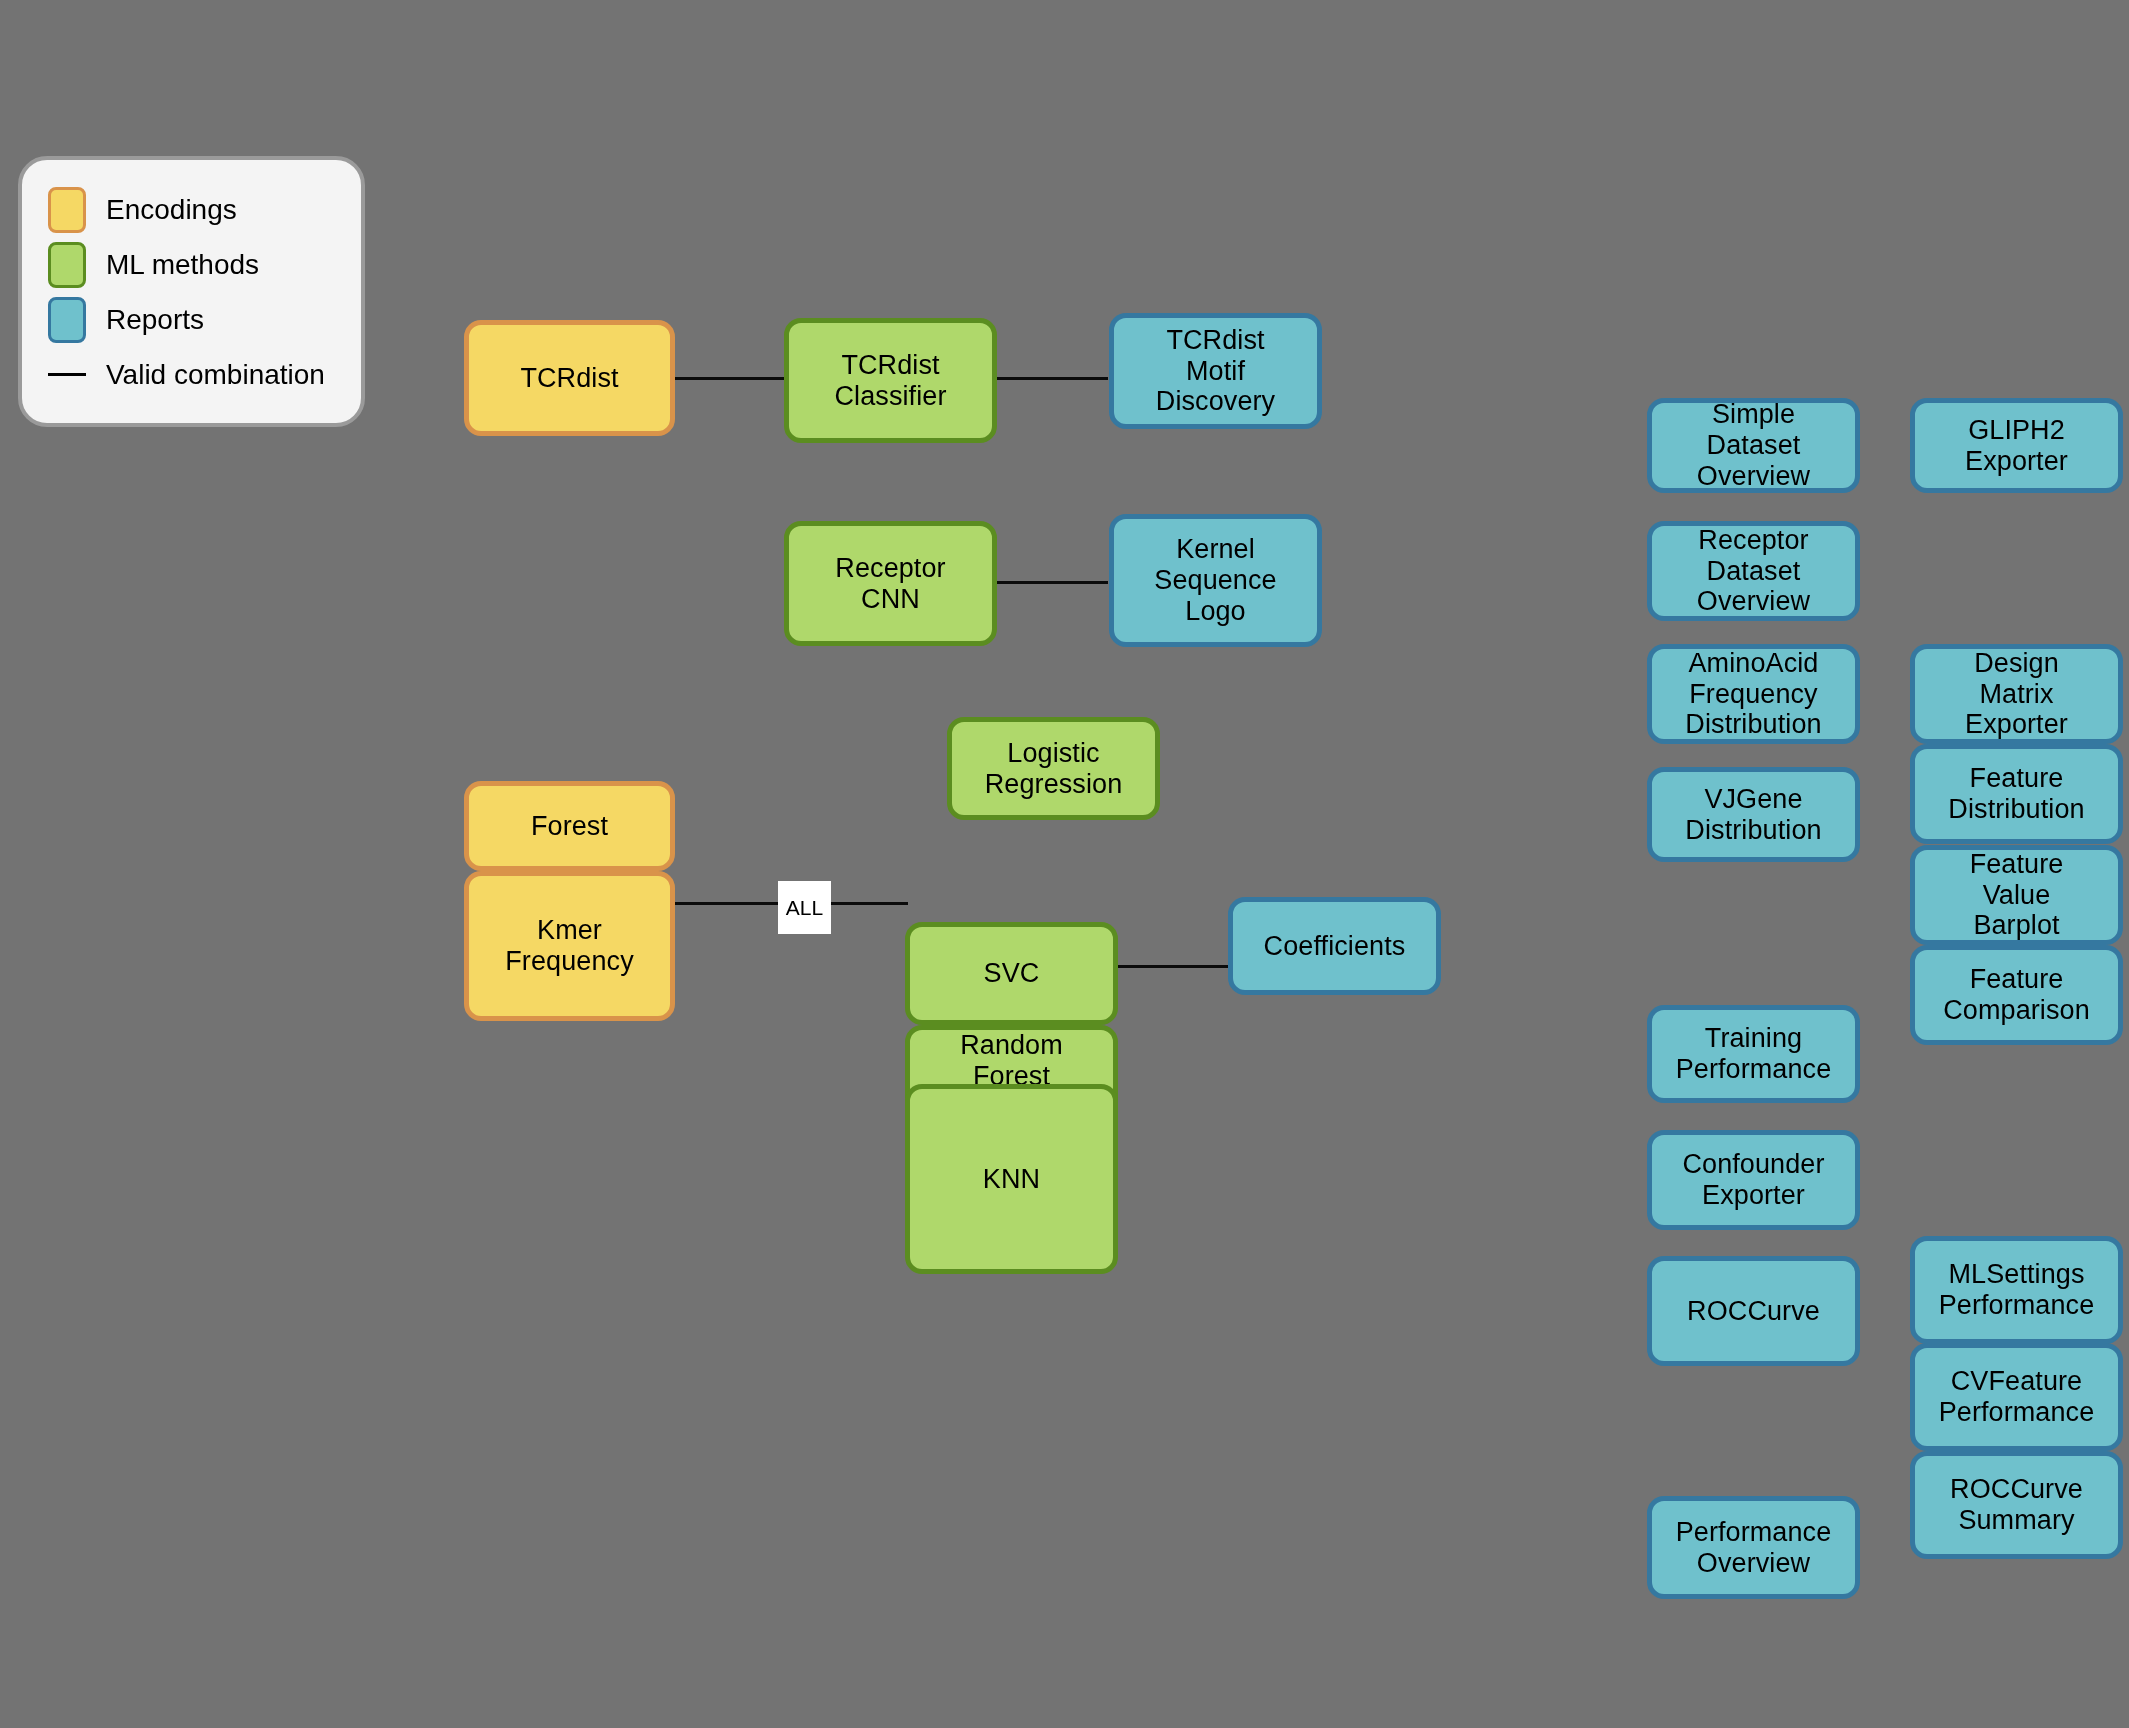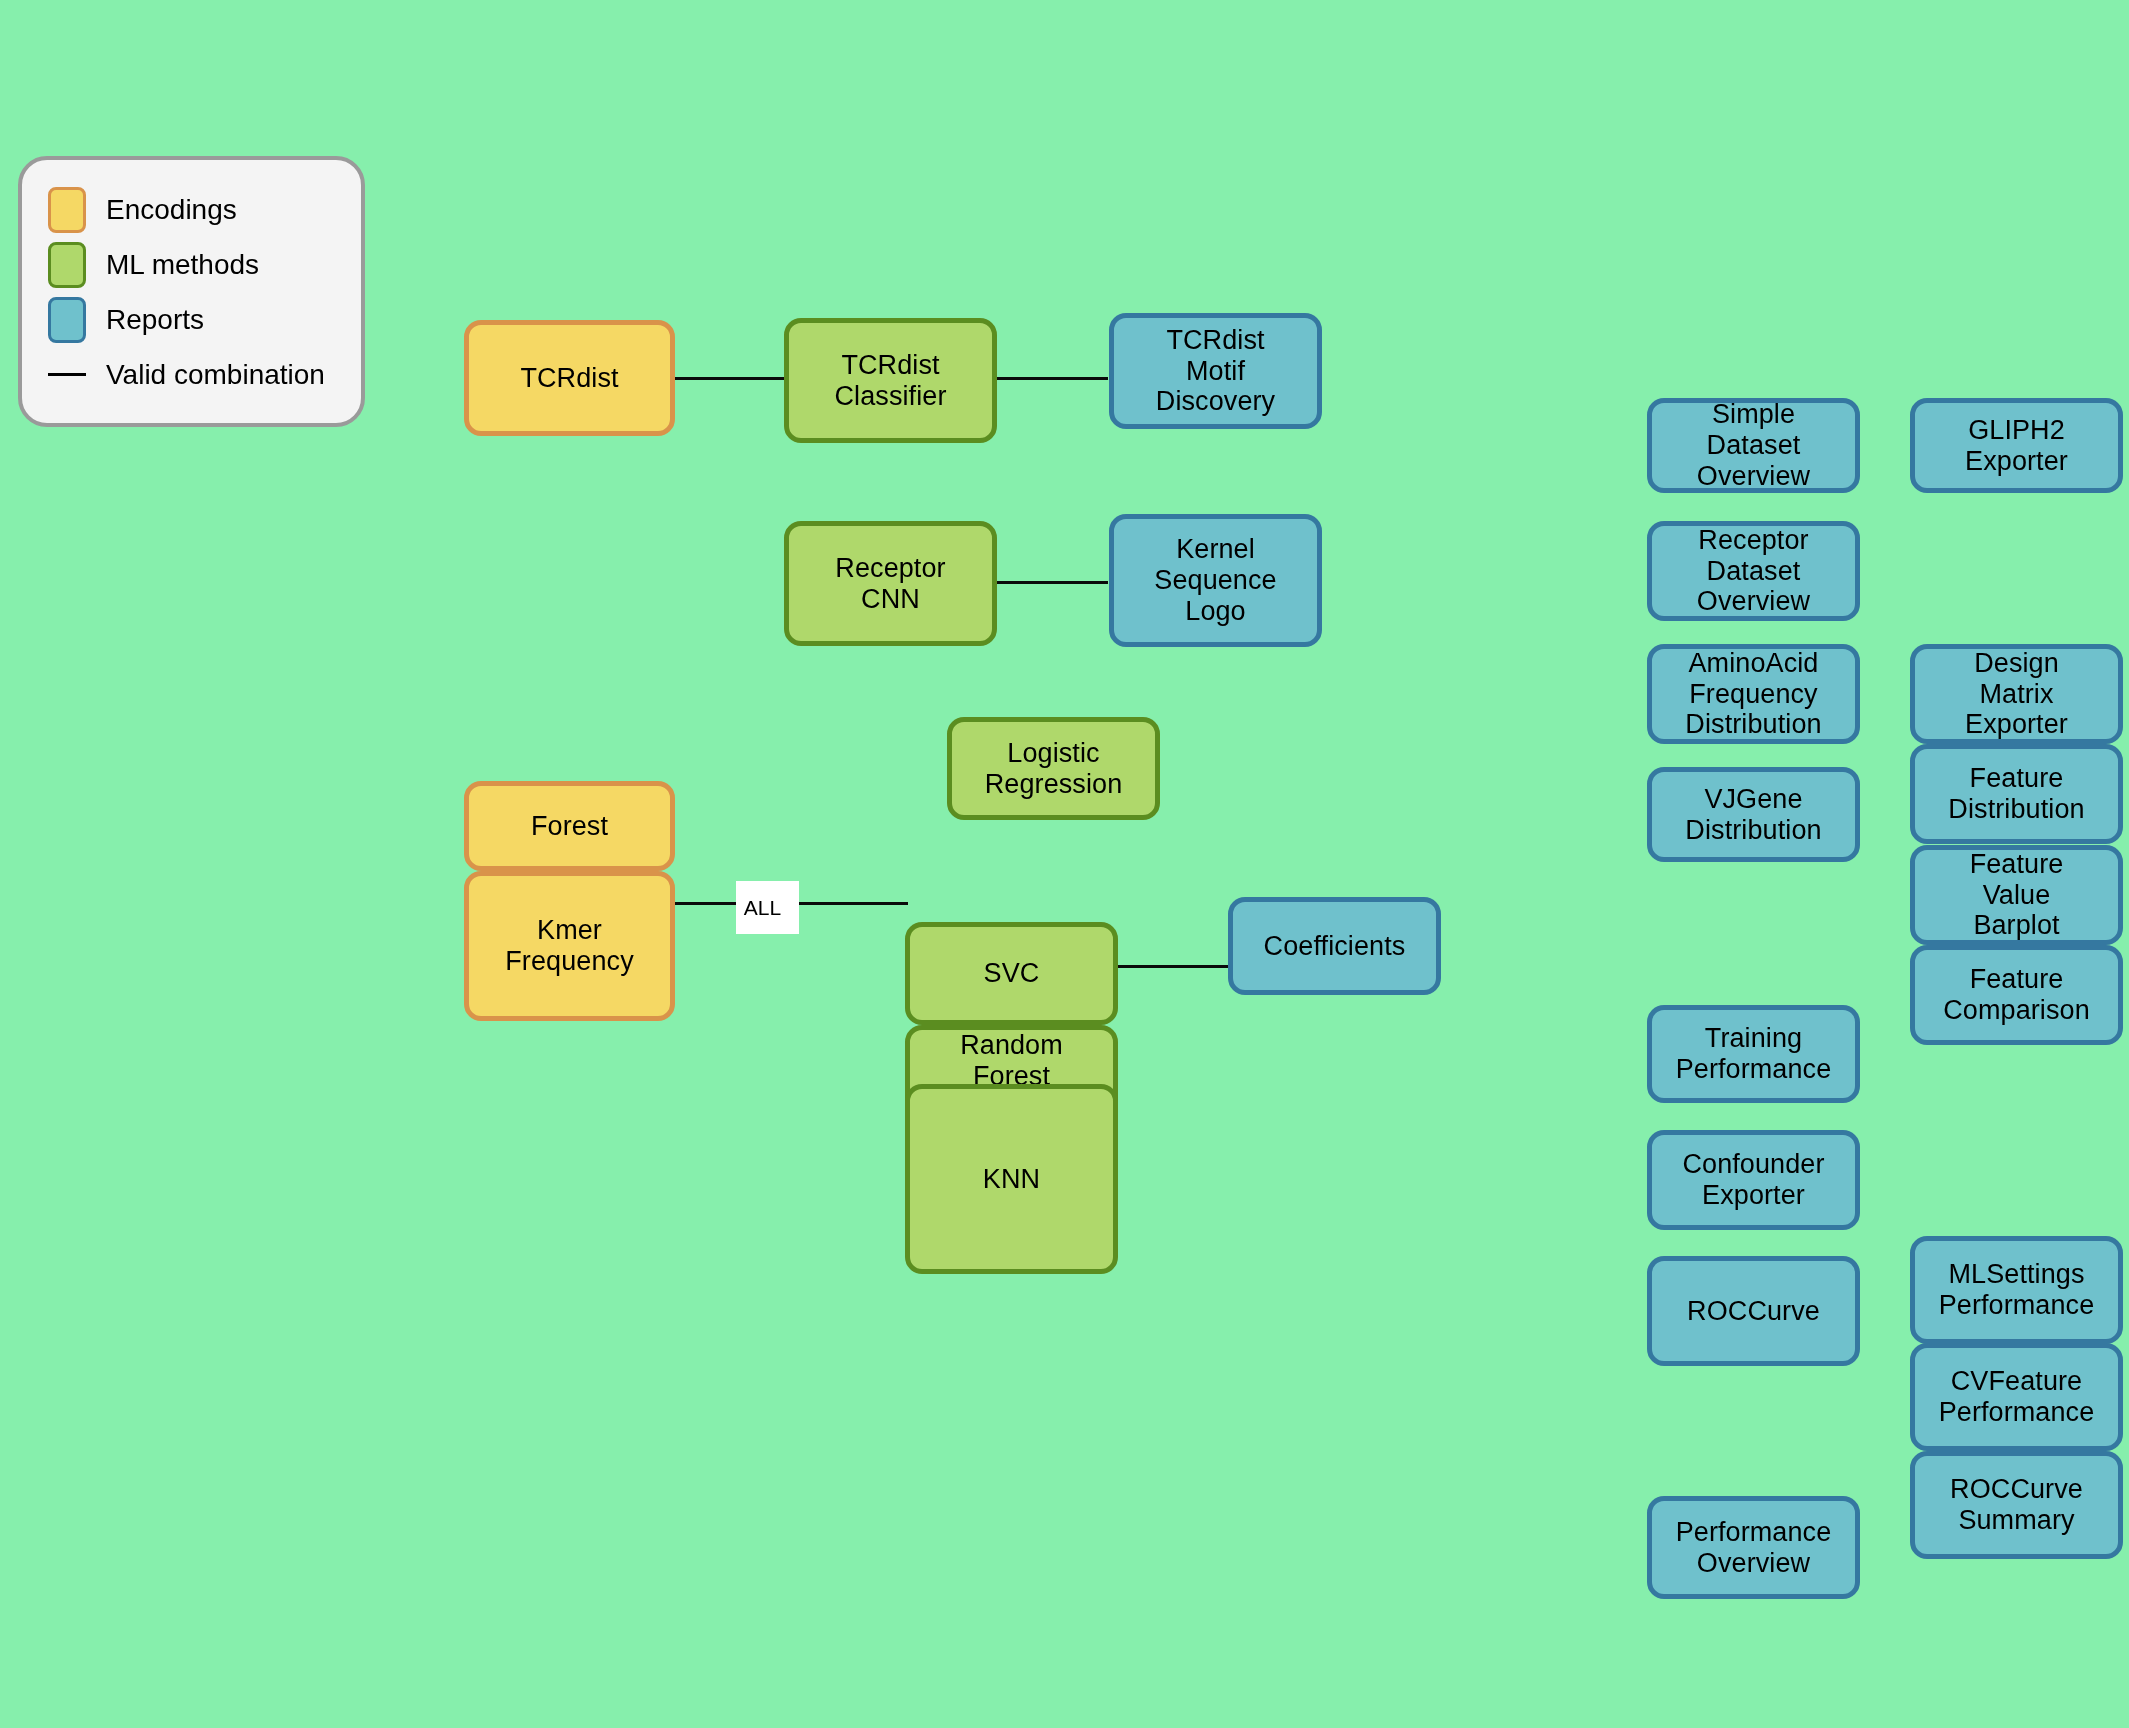--- a/index.html
+++ b/index.html
@@ -4,21 +4,21 @@
 <style>
   html, body {
     margin: 0;
     padding: 0;
     background: #000000;
   }
   #stage {
     position: relative;
     width: 2129px;
     height: 1728px;
-    background: #86efac;
+    background: #737373;
     overflow: hidden;
     font-family: "Liberation Sans", sans-serif;
   }
 
   
   .node {
     position: absolute;
     box-sizing: border-box;
     display: flex;
     align-items: center;
@@ -99,25 +99,26 @@
     white-space: nowrap;
   }
 
   
   #all-badge {
     position: absolute;
     background: #FFFFFF;
     color: #000000;
     font-size: 21px;
     line-height: 1;
-    padding: 5px 15px 6px 5px;
+    padding: 5px 5px 6px 5px;
     z-index: 8;
     display: flex;
     align-items: center;
     justify-content: center;
+    margin-left: 42px;
   }
 </style>
 </head>
 <body>
 
 <div id="stage">
 
   <div class="edge" style="left:672px; top:377px; width:116px;"></div>
   <div class="edge" style="left:992px; top:377px; width:116px;"></div>
   <div class="edge" style="left:992px; top:581px; width:116px;"></div>

